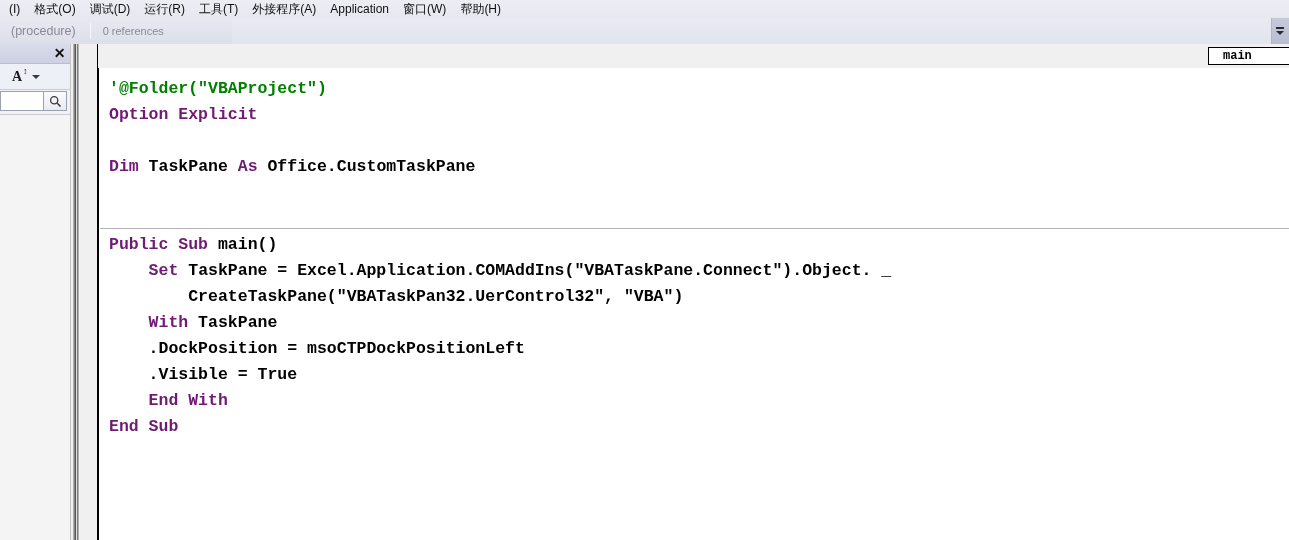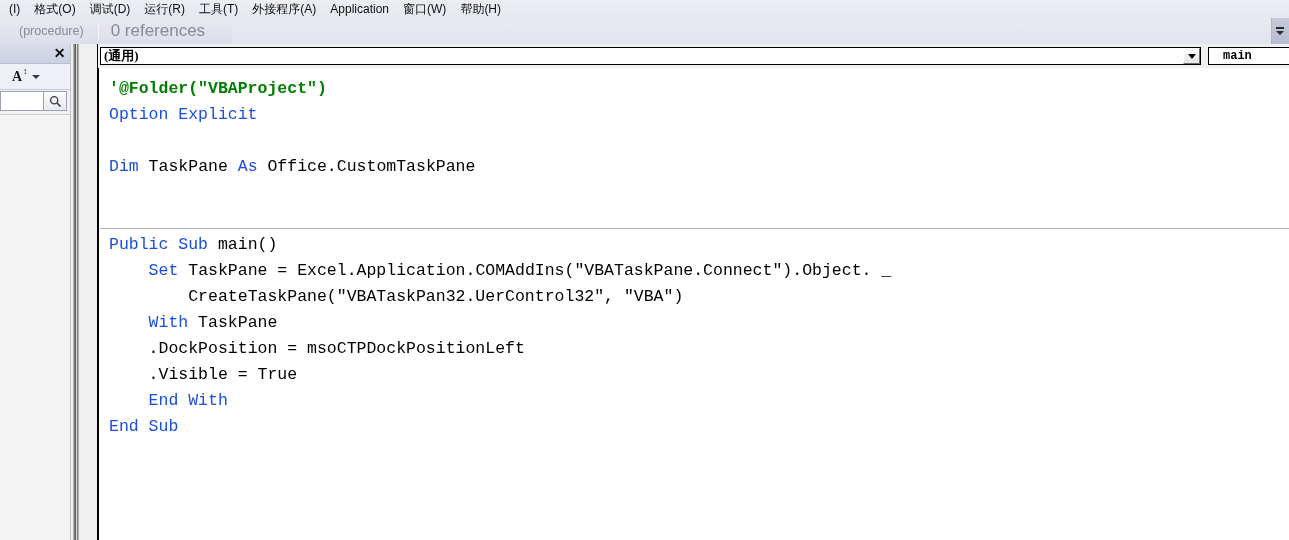--- a/index.html
+++ b/index.html
@@ -57,32 +57,32 @@
     position: absolute;
     left: 0; top: 0;
     width: 232px; height: 26px;
     background: linear-gradient(to bottom, #e8e9f1 0%, #dcdee9 100%);
     display: flex;
     align-items: center;
   }
   .cl-proc {
     color: #8a8a96;
     font-size: 12.5px;
-    padding-left: 19px;
+    padding-left: 11px;
     white-space: nowrap;
   }
   .cl-sep {
     width: 1px;
     height: 16px;
     background: #f7f7fb;
     margin: 0 12px 0 14px;
   }
   .cl-refs {
     color: #8a8a96;
-    font-size: 17px;
+    font-size: 11px;
     white-space: nowrap;
   }
   .cl-grip {
     position: absolute;
     right: 0; top: 0;
     width: 17px; height: 26px;
     background: linear-gradient(to bottom, #c6c9da 0%, #b9bdd2 100%);
     border-left: 1px solid #b0b4c8;
   }
   .cl-grip .tri {
@@ -307,23 +307,23 @@
     position: relative;
     padding: 8px 0 0 10px;
     font-family: "Liberation Mono", monospace;
     font-size: 16.5px;
     line-height: 26px;
     white-space: pre;
     letter-spacing: 0px;
     color: #000000;
   }
   .code .ln { display: block; height: 26px; }
-  .kw  { color: #1d4ed8; font-weight: normal; }
+  .kw  { color: #701a75; font-weight: bold; }
   .cmt { color: #008000; font-weight: bold; }
-  .id  { color: #000000; font-weight: normal; }
+  .id  { color: #000000; font-weight: bold; }
 
   .decl-sep {
     position: absolute;
     left: 1px; top: 160px;
     width: 1190px; height: 1px;
     background: #b3b3b3;
   }
 
   
   .pane-topline {
@@ -387,26 +387,20 @@
 
   <div class="splitter">
     <div class="grip"></div>
     <div class="rightline"></div>
   </div>
 
   <div class="codepane">
     <div class="pane-topline"></div>
 
     <div class="dropdown-strip">
-      <div class="dd-left">
-        <span class="label">(通用)</span>
-        <span class="dd-left-btn">
-          <span class="tri"></span>
-        </span>
-      </div>
       <div class="dd-right">
         <span class="label">main</span>
       </div>
     </div>
 
     <div class="editor">
       <div class="code" id="code-root"><div class="ln"><span class="cmt">'@Folder("VBAProject")</span></div><div class="ln"><span class="kw">Option Explicit</span></div><div class="ln"><span class="id"></span></div><div class="ln"><span class="kw">Dim</span><span class="id"> TaskPane </span><span class="kw">As</span><span class="id"> Office.CustomTaskPane</span></div><div class="ln"><span class="id"></span></div><div class="ln"><span class="id"></span></div><div class="ln"><span class="kw">Public Sub</span><span class="id"> main()</span></div><div class="ln">    <span class="kw">Set</span><span class="id"> TaskPane = Excel.Application.COMAddIns("VBATaskPane.Connect").Object. _</span></div><div class="ln">        <span class="id">CreateTaskPane("VBATaskPan32.UerControl32", "VBA")</span></div><div class="ln">    <span class="kw">With</span><span class="id"> TaskPane</span></div><div class="ln">    <span class="id">.DockPosition = msoCTPDockPositionLeft</span></div><div class="ln">    <span class="id">.Visible = True</span></div><div class="ln">    <span class="kw">End With</span></div><div class="ln"><span class="kw">End Sub</span></div></div>
       <div class="decl-sep"></div>
     </div>
   </div>

